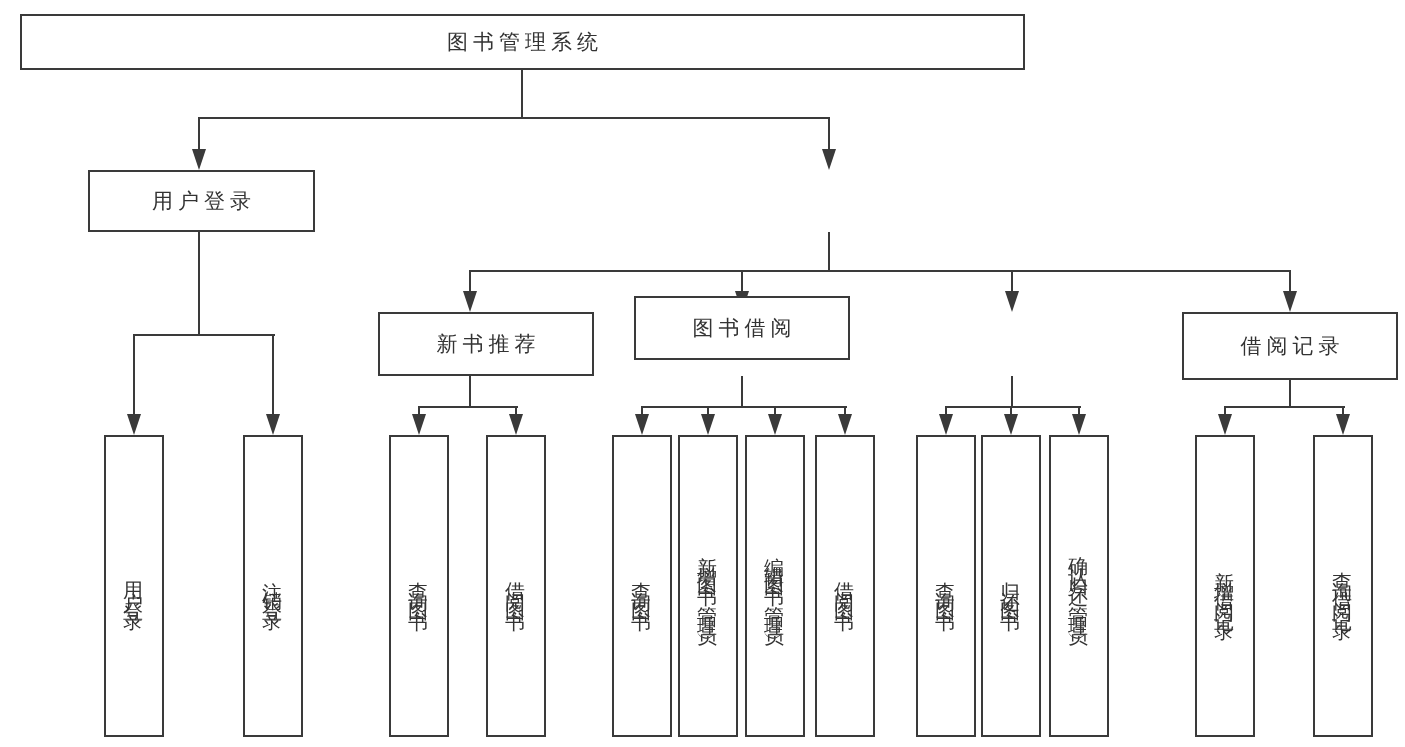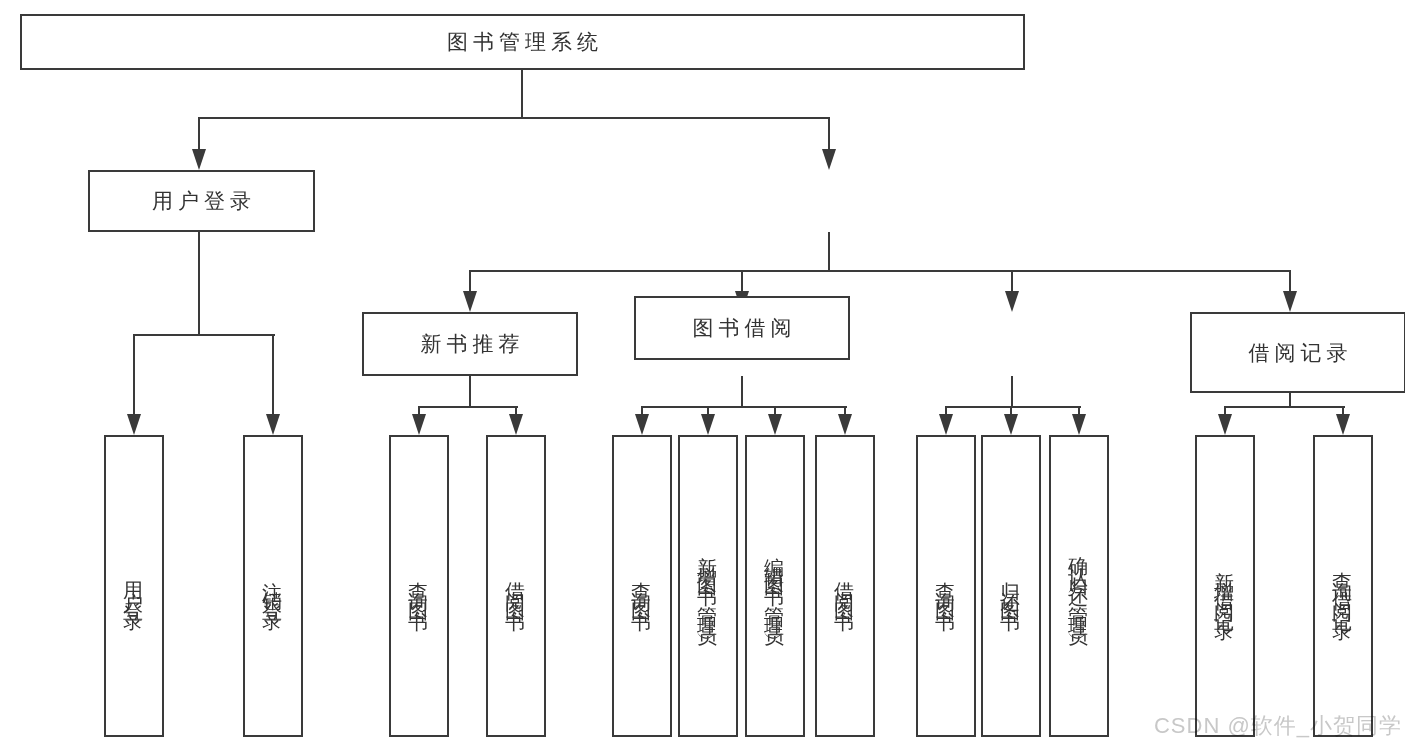--- a/index.html
+++ b/index.html
@@ -133,40 +133,39 @@
   <div class="arrow" style="left:1004px; top:414px;"></div>
   <div class="arrow" style="left:1072px; top:414px;"></div>
   <div class="arrow" style="left:1218px; top:414px;"></div>
   <div class="arrow" style="left:1336px; top:414px;"></div>
 
   <div class="box" style="left:20px; top:14px; width:1005px; height:56px;">图书管理系统</div>
 
   <div class="box" style="left:88px; top:170px; width:227px; height:62px;">用户登录</div>
 
 
-  <div class="box" style="left:362px; top:312px; width:216px; height:64px;">新书推荐</div>
+  <div class="box" style="left:378px; top:312px; width:216px; height:64px;">新书推荐</div>
 
   <div class="box" style="left:634px; top:296px; width:216px; height:64px;">图书借阅</div>
 
 
-  <div class="box" style="left:1182px; top:312px; width:216px; height:81px;margin-left:8px;">借阅记录</div>
+  <div class="box" style="left:1182px; top:312px; width:216px; height:68px;">借阅记录</div>
 
   <div class="vbox" style="left:104px;">用户登录</div>
   <div class="vbox" style="left:243px;">注销登录</div>
 
   <div class="vbox" style="left:389px;">查询图书</div>
   <div class="vbox" style="left:486px;">借阅图书</div>
 
   <div class="vbox" style="left:612px;">查询图书</div>
   <div class="vbox" style="left:678px;">新增图书（管理员）</div>
   <div class="vbox" style="left:745px;">编辑图书（管理员）</div>
   <div class="vbox" style="left:815px;">借阅图书</div>
 
   <div class="vbox" style="left:916px;">查询图书</div>
   <div class="vbox" style="left:981px;">归还图书</div>
   <div class="vbox" style="left:1049px;">确认归还（管理员）</div>
 
   <div class="vbox" style="left:1195px;">新增借阅记录</div>
   <div class="vbox" style="left:1313px;">查询借阅记录</div>
 
-  <div class="watermark">CSDN @软件_小贺同学</div>
 
 </div>
 
 </body></html>

